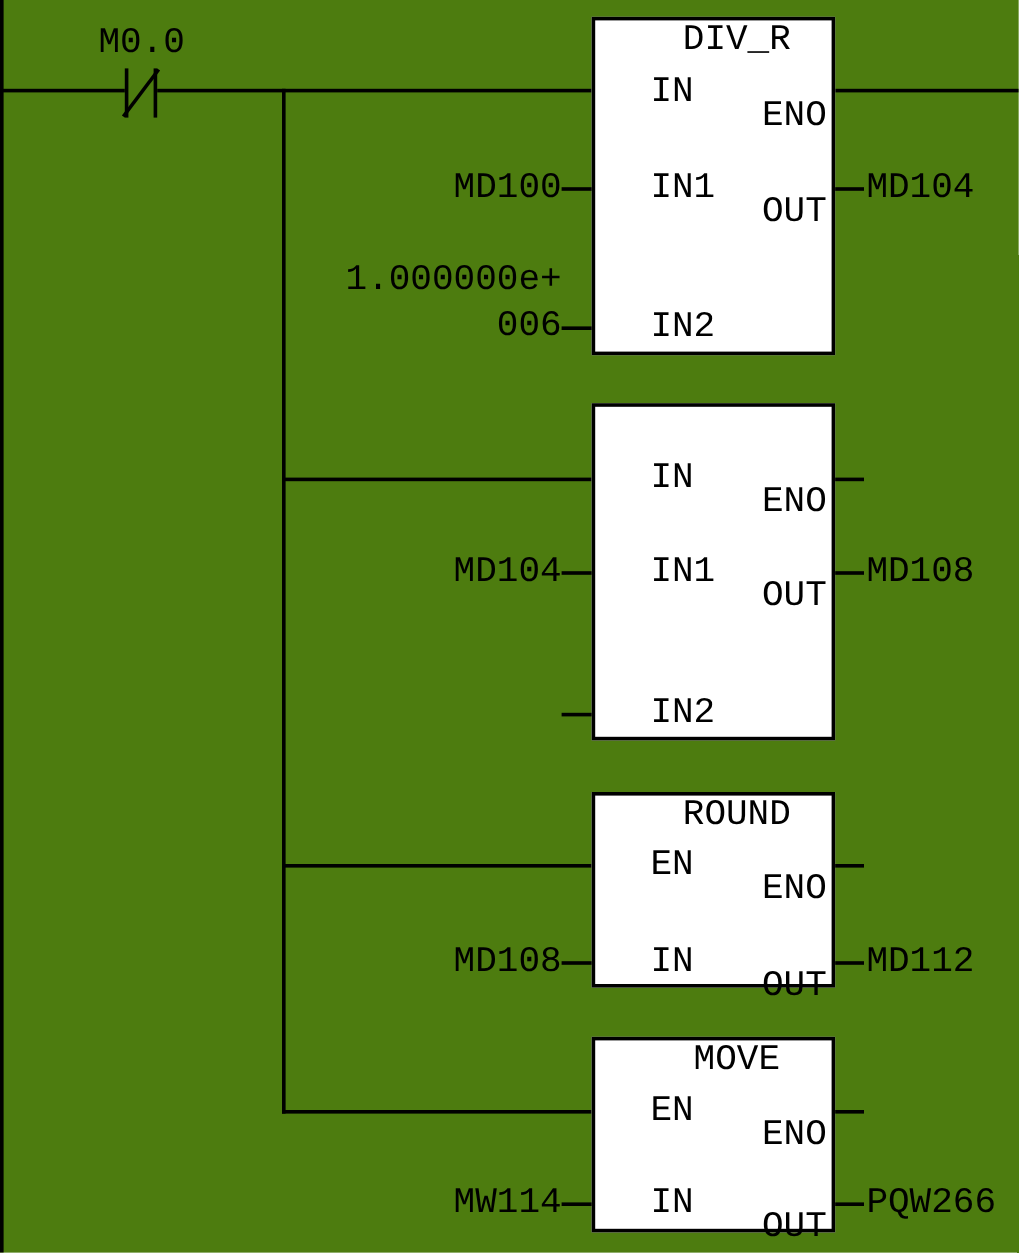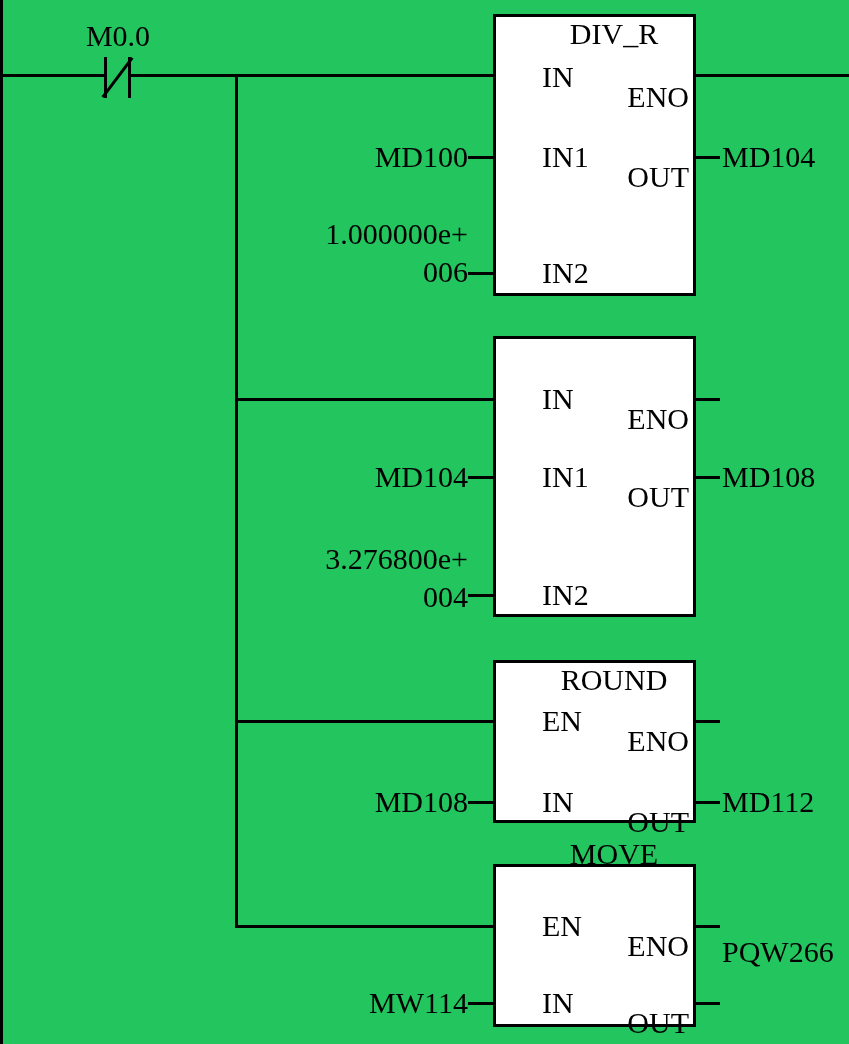--- a/index.html
+++ b/index.html
@@ -1,20 +1,20 @@
 <!DOCTYPE html>
 <html><head>
 <meta charset="utf-8">
 <style>
   * { margin:0; padding:0; box-sizing:border-box; }
   html,body { background:#ffffff; }
   #canvas {
     position:relative; width:849px; height:1044px;
-    background:#22c55e; color:#000000;
-    font-family:Liberation Serif, serif;
+    background:#4d7c0f; color:#000000;
+    font-family:Liberation Mono, monospace;
     overflow:hidden;
   }
   .wire { position:absolute; background:#000000; }
   .hwire { height:3px; }
   .vwire { width:3px; }
   .block {
     position:absolute; left:493px; width:203px;
     border:3px solid #000000; background:#ffffff;
   }
   .lbl {
@@ -77,43 +77,39 @@
   <div class="lbl pin-l" style="top:381px;">IN</div>
   <div class="lbl pin-r" style="top:381px;">ENO</div>
   <div class="lbl pin-l" style="top:459px;">IN1</div>
   <div class="lbl pin-r" style="top:459px;">OUT</div>
   <div class="lbl pin-l" style="top:577px;">IN2</div>
   <div class="wire hwire" style="left:468px; top:476px; width:25px;"></div>
   <div class="wire hwire" style="left:468px; top:594px; width:25px;"></div>
   <div class="wire hwire" style="left:696px; top:398px; width:24px;"></div>
   <div class="wire hwire" style="left:696px; top:476px; width:24px;"></div>
   <div class="lbl op-l" style="top:459px;">MD104</div>
-  <div class="lbl op-l op-2line" style="top:540px;">
-    <span>3.276800e+</span>
-    <span>004</span>
-  </div>
   <div class="lbl op-r" style="top:459px;">MD108</div>
 
   <div class="block" style="top:660px; height:163px;"></div>
   <div class="lbl title" style="top:662px;">ROUND</div>
   <div class="lbl pin-l" style="top:703px;">EN</div>
   <div class="lbl pin-r" style="top:703px;">ENO</div>
   <div class="lbl pin-l" style="top:784px;">IN</div>
   <div class="lbl pin-r" style="top:784px;">OUT</div>
   <div class="wire hwire" style="left:468px; top:801px; width:25px;"></div>
   <div class="wire hwire" style="left:696px; top:720px; width:24px;"></div>
   <div class="wire hwire" style="left:696px; top:801px; width:24px;"></div>
   <div class="lbl op-l" style="top:784px;">MD108</div>
   <div class="lbl op-r" style="top:784px;">MD112</div>
 
   <div class="block" style="top:864px; height:163px;"></div>
-  <div class="lbl title" style="top:836px;">MOVE</div>
+  <div class="lbl title" style="top:866px;">MOVE</div>
   <div class="lbl pin-l" style="top:908px;">EN</div>
   <div class="lbl pin-r" style="top:908px;">ENO</div>
   <div class="lbl pin-l" style="top:985px;">IN</div>
   <div class="lbl pin-r" style="top:985px;">OUT</div>
   <div class="wire hwire" style="left:468px; top:1002px; width:25px;"></div>
   <div class="wire hwire" style="left:696px; top:925px; width:24px;"></div>
   <div class="wire hwire" style="left:696px; top:1002px; width:24px;"></div>
   <div class="lbl op-l" style="top:985px;">MW114</div>
-  <div class="lbl op-r" style="top:934px;text-align:right;">PQW266</div>
+  <div class="lbl op-r" style="top:985px;text-align:right;">PQW266</div>
 
 </div>
 
 </body></html>

